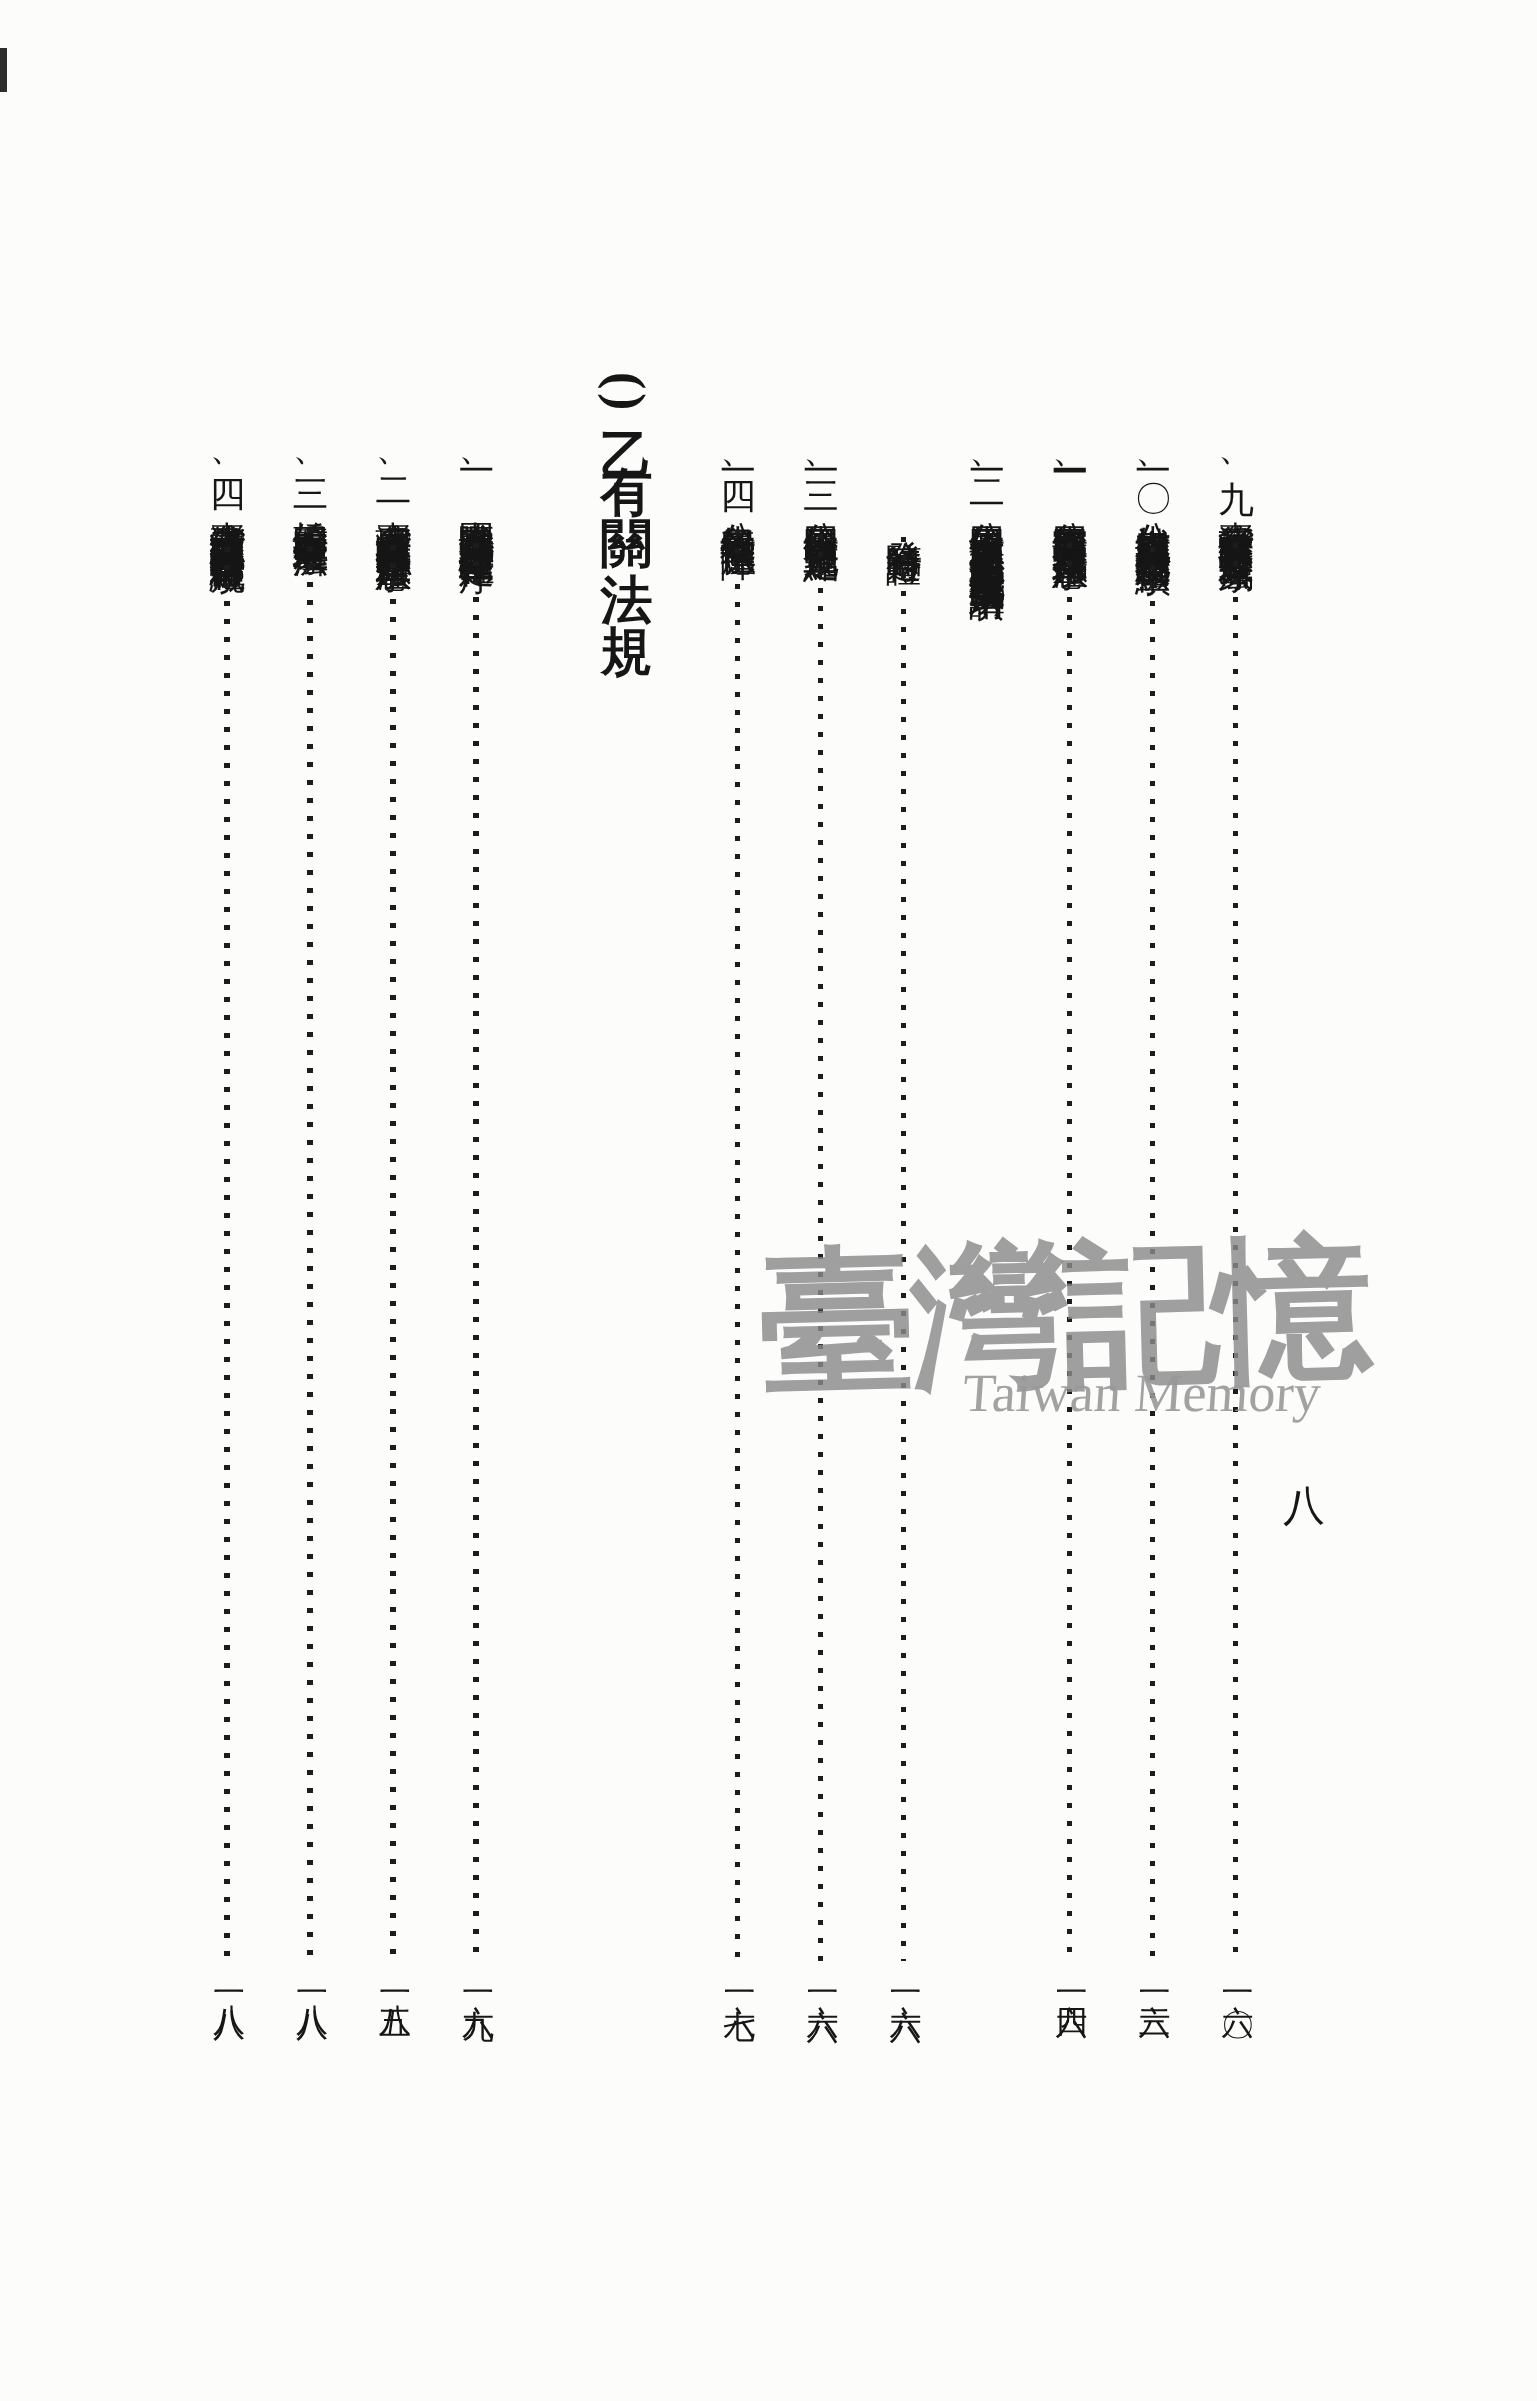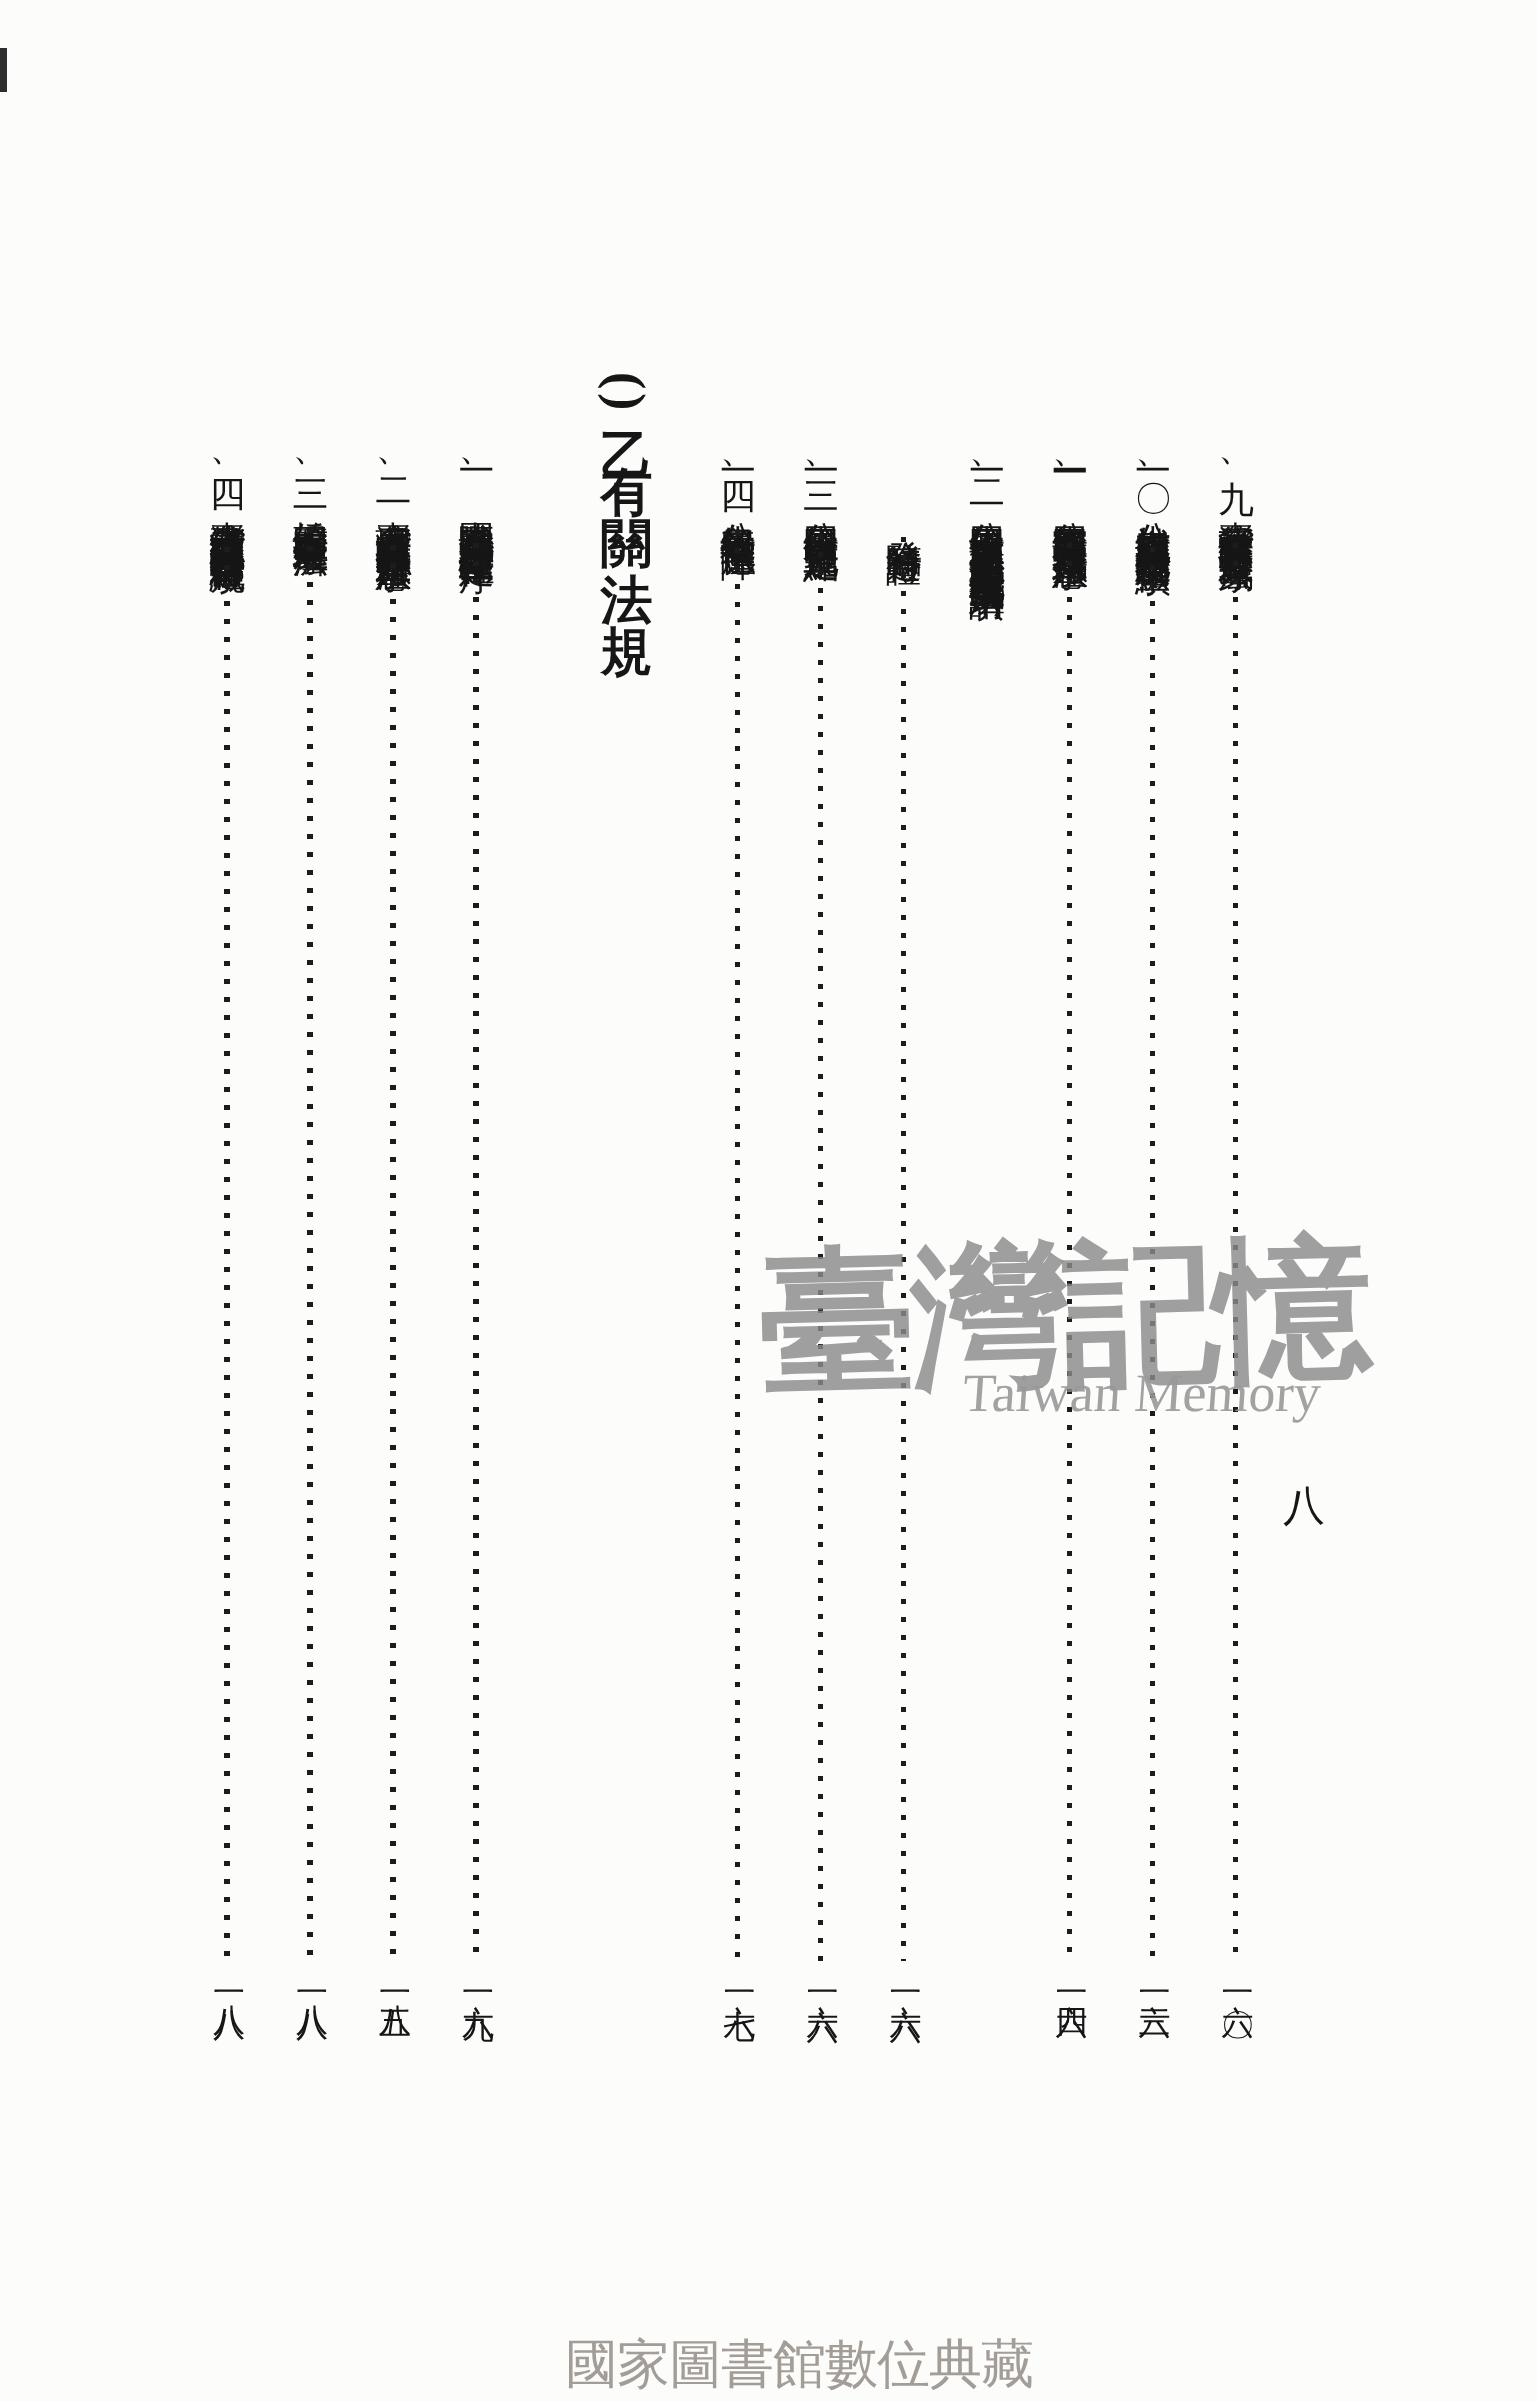--- a/index.html
+++ b/index.html
@@ -203,16 +203,15 @@
       <span class="leader"></span>
       <span class="pg">一八八</span>
     </div>
 
   </div>
 
   <div class="folio">八</div>
 
   <div class="wm-center">臺灣記憶</div>
   <div class="wm-latin">Taiwan Memory</div>
-  <div class="wm-bottom">國家圖書館數位典藏</div>
 
 </div>
 
 
 </body></html>

